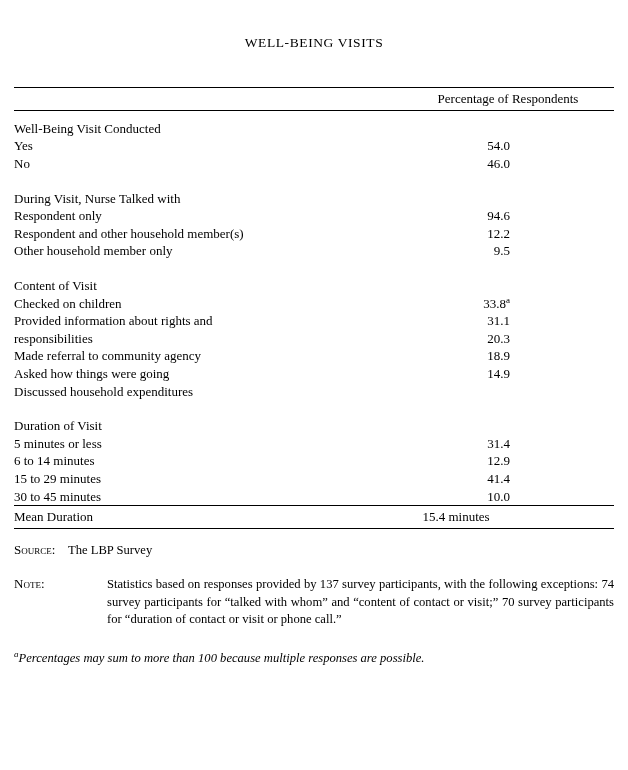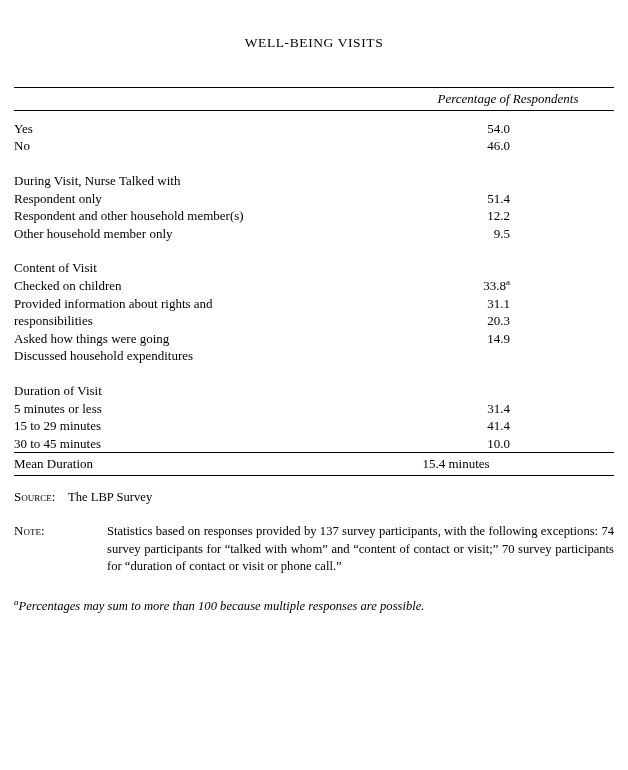--- a/index.html
+++ b/index.html
@@ -68,21 +68,20 @@
   .col-head {
     display: flex;
     justify-content: flex-end;
     padding: 3px 0 3px 0;
   }
   .col-head-label {
     width: 212px;
     text-align: center;
     font-size: 13px;
     white-space: nowrap;
-    font-style: italic;
   }
 
   
   .tbl {
     width: 100%;
     border-collapse: collapse;
   }
   .tbl td {
     padding: 0;
     vertical-align: baseline;
@@ -188,38 +187,42 @@
 
     <div class="rule-thin"></div>
 
     <table class="tbl">
       <tbody id="table-body-rows">
           <tr class="gap-row-sm">
             <td></td>
             <td></td>
           </tr>
           <tr>
+            <td class="lbl ind0">Well-Being Visit Conducted</td>
+            <td class="val"></td>
+          </tr>
+          <tr>
             <td class="lbl ind1">Yes</td>
             <td class="val">54.0</td>
           </tr>
           <tr>
             <td class="lbl ind1">No</td>
             <td class="val">46.0</td>
           </tr>
           <tr class="gap-row">
             <td></td>
             <td></td>
           </tr>
           <tr>
             <td class="lbl ind0">During Visit, Nurse Talked with</td>
             <td class="val"></td>
           </tr>
           <tr>
             <td class="lbl ind1">Respondent only</td>
-            <td class="val">51.4</td>
+            <td class="val">94.6</td>
           </tr>
           <tr>
             <td class="lbl ind1">Respondent and other household member(s)</td>
             <td class="val">12.2</td>
           </tr>
           <tr>
             <td class="lbl ind1">Other household member only</td>
             <td class="val">9.5</td>
           </tr>
           <tr class="gap-row">
@@ -236,38 +239,46 @@
           </tr>
           <tr>
             <td class="lbl ind1">Provided information about rights and</td>
             <td class="val">31.1</td>
           </tr>
           <tr>
             <td class="lbl ind2">responsibilities</td>
             <td class="val">20.3</td>
           </tr>
           <tr>
+            <td class="lbl ind1">Made referral to community agency</td>
+            <td class="val">18.9</td>
+          </tr>
+          <tr>
             <td class="lbl ind1">Asked how things were going</td>
             <td class="val">14.9</td>
           </tr>
           <tr>
             <td class="lbl ind1">Discussed household expenditures</td>
             <td class="val"></td>
           </tr>
           <tr class="gap-row">
             <td></td>
             <td></td>
           </tr>
           <tr>
             <td class="lbl ind0">Duration of Visit</td>
             <td class="val"></td>
           </tr>
           <tr>
             <td class="lbl ind1">5 minutes or less</td>
             <td class="val">31.4</td>
+          </tr>
+          <tr>
+            <td class="lbl ind1">6 to 14 minutes</td>
+            <td class="val">12.9</td>
           </tr>
           <tr>
             <td class="lbl ind1">15 to 29 minutes</td>
             <td class="val">41.4</td>
           </tr>
           <tr>
             <td class="lbl ind1">30 to 45 minutes</td>
             <td class="val">10.0</td>
           </tr>
           <tr class="mean-sep">

